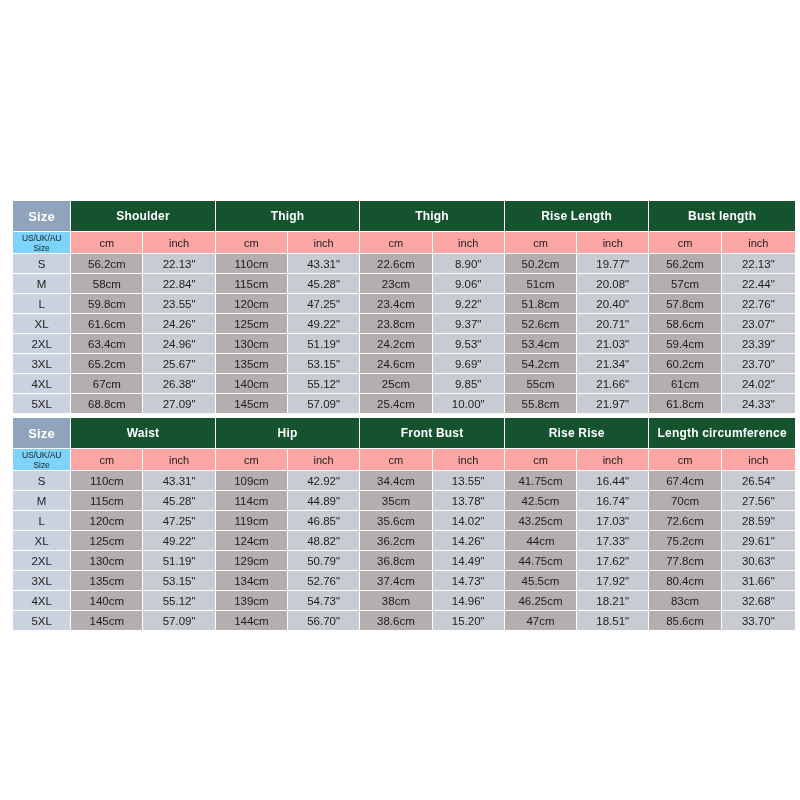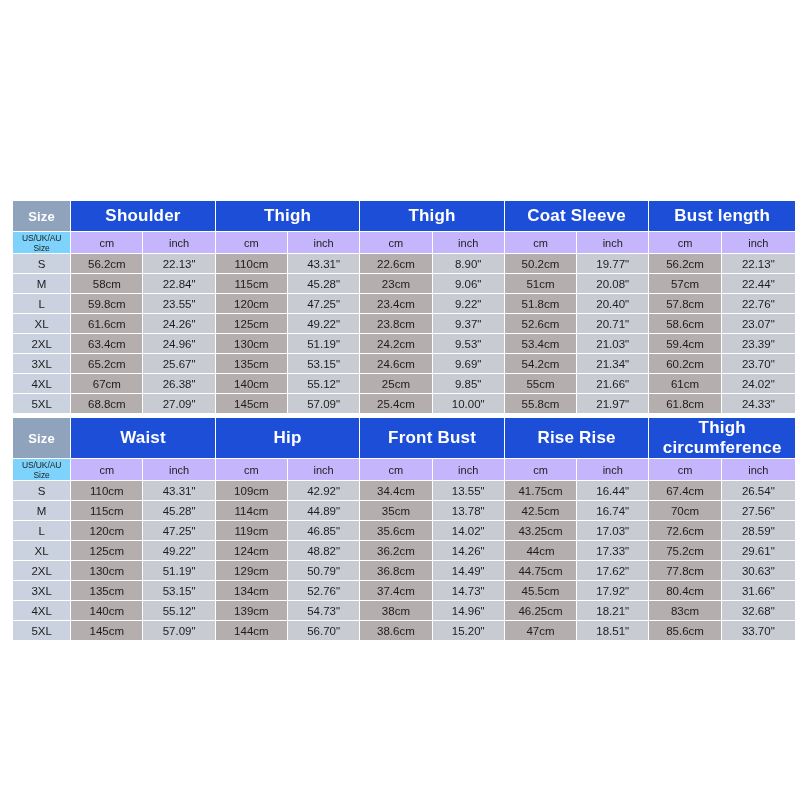--- a/index.html
+++ b/index.html
@@ -31,34 +31,34 @@
   table.size-table td, table.size-table th {
     border: 1px solid #ffffff;
     text-align: center;
     vertical-align: middle;
     font-weight: normal;
     padding: 0;
     color: #1d1d1d;
   }
   
   tr.group-row td {
-    background: #1d4ed8;
+    background: #14532d;
     color: #ffffff;
     font-weight: bold;
-    font-size: 17px;
+    font-size: 12px;
     height: 30px;
     letter-spacing: 0.2px;
   }
   tr.group-row td.size-cell {
     background: #8fa3bc;
     font-size: 13px;
   }
   
   tr.unit-row td {
-    background: #c4b5fd;
+    background: #fca5a5;
     color: #1d1d1d;
     font-size: 11px;
     height: 21px;
   }
   tr.unit-row td.uk-cell {
     font-size: 8.5px;
     background: #7dd3fc;
     letter-spacing: -0.1px;
   }
   
@@ -101,21 +101,21 @@
           <col style="width:72px">
         <col style="width:72px">
           <col style="width:74px">
       </colgroup>
       <tbody id="table-body">
           <tr class="group-row">
             <td class="size-cell">Size</td>
             <td colspan="2">Shoulder</td>
             <td colspan="2">Thigh</td>
             <td colspan="2">Thigh</td>
-            <td colspan="2">Coat Sleeve</td>
+            <td colspan="2">Rise Length</td>
             <td colspan="2">Bust length</td>
           </tr>
           <tr class="unit-row">
             <td class="uk-cell">US/UK/AU Size</td>
             <td>cm</td>
             <td>inch</td>
             <td>cm</td>
             <td>inch</td>
             <td>cm</td>
             <td>inch</td>
@@ -230,21 +230,21 @@
           </tr>
           <tr class="spacer-row">
             <td colspan="11"></td>
           </tr>
           <tr class="group-row">
             <td class="size-cell">Size</td>
             <td colspan="2">Waist</td>
             <td colspan="2">Hip</td>
             <td colspan="2">Front Bust</td>
             <td colspan="2">Rise Rise</td>
-            <td colspan="2">Thigh circumference</td>
+            <td colspan="2">Length circumference</td>
           </tr>
           <tr class="unit-row">
             <td class="uk-cell">US/UK/AU Size</td>
             <td>cm</td>
             <td>inch</td>
             <td>cm</td>
             <td>inch</td>
             <td>cm</td>
             <td>inch</td>
             <td>cm</td>

